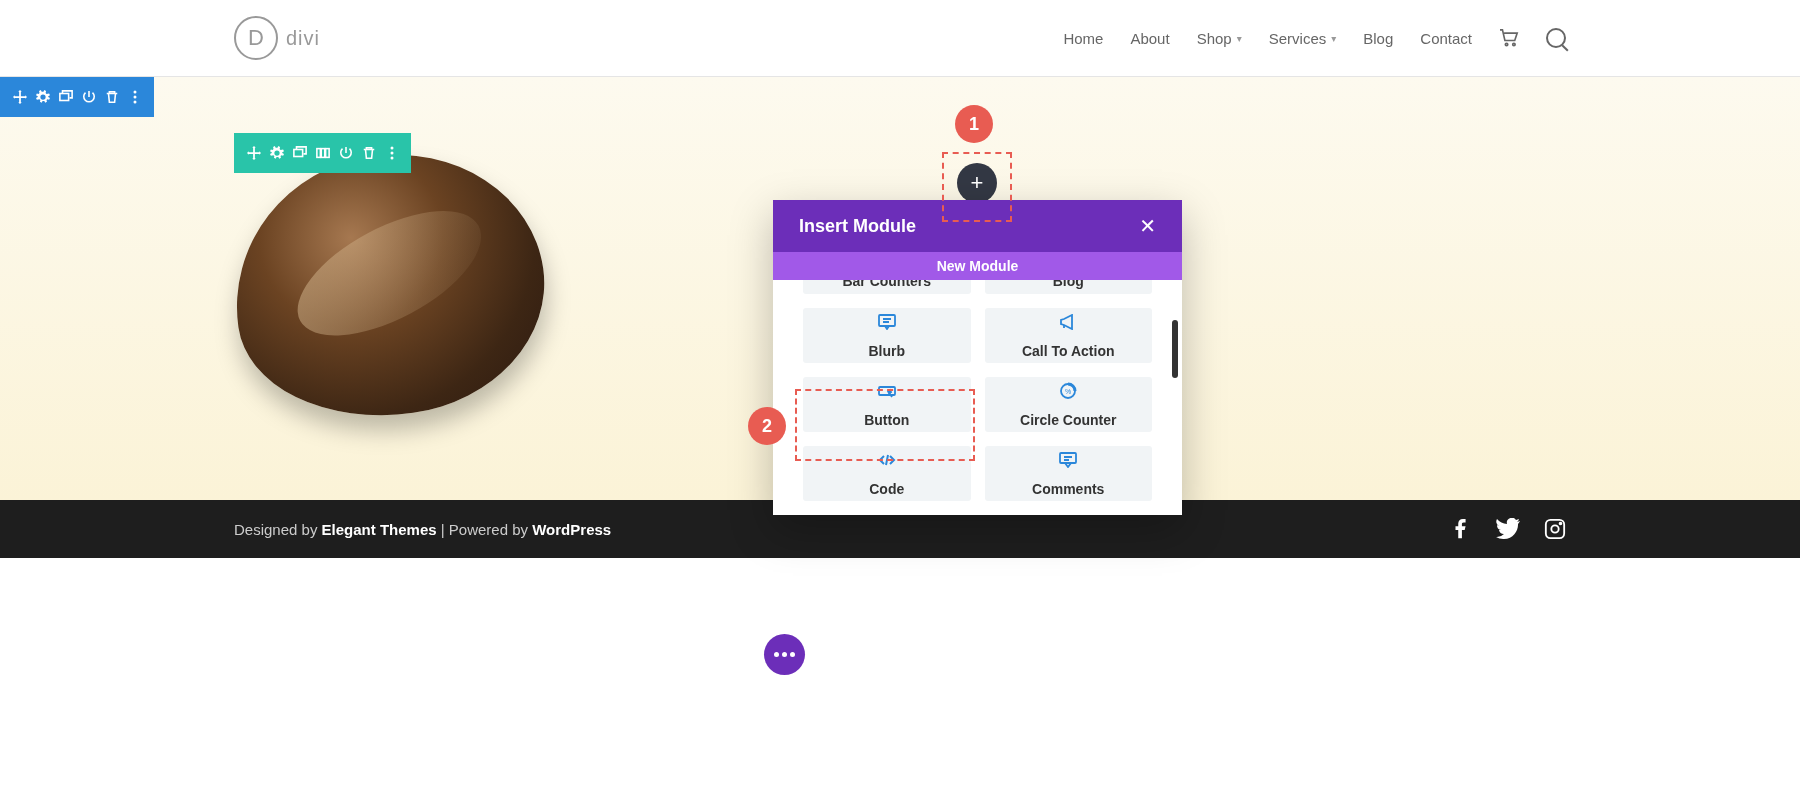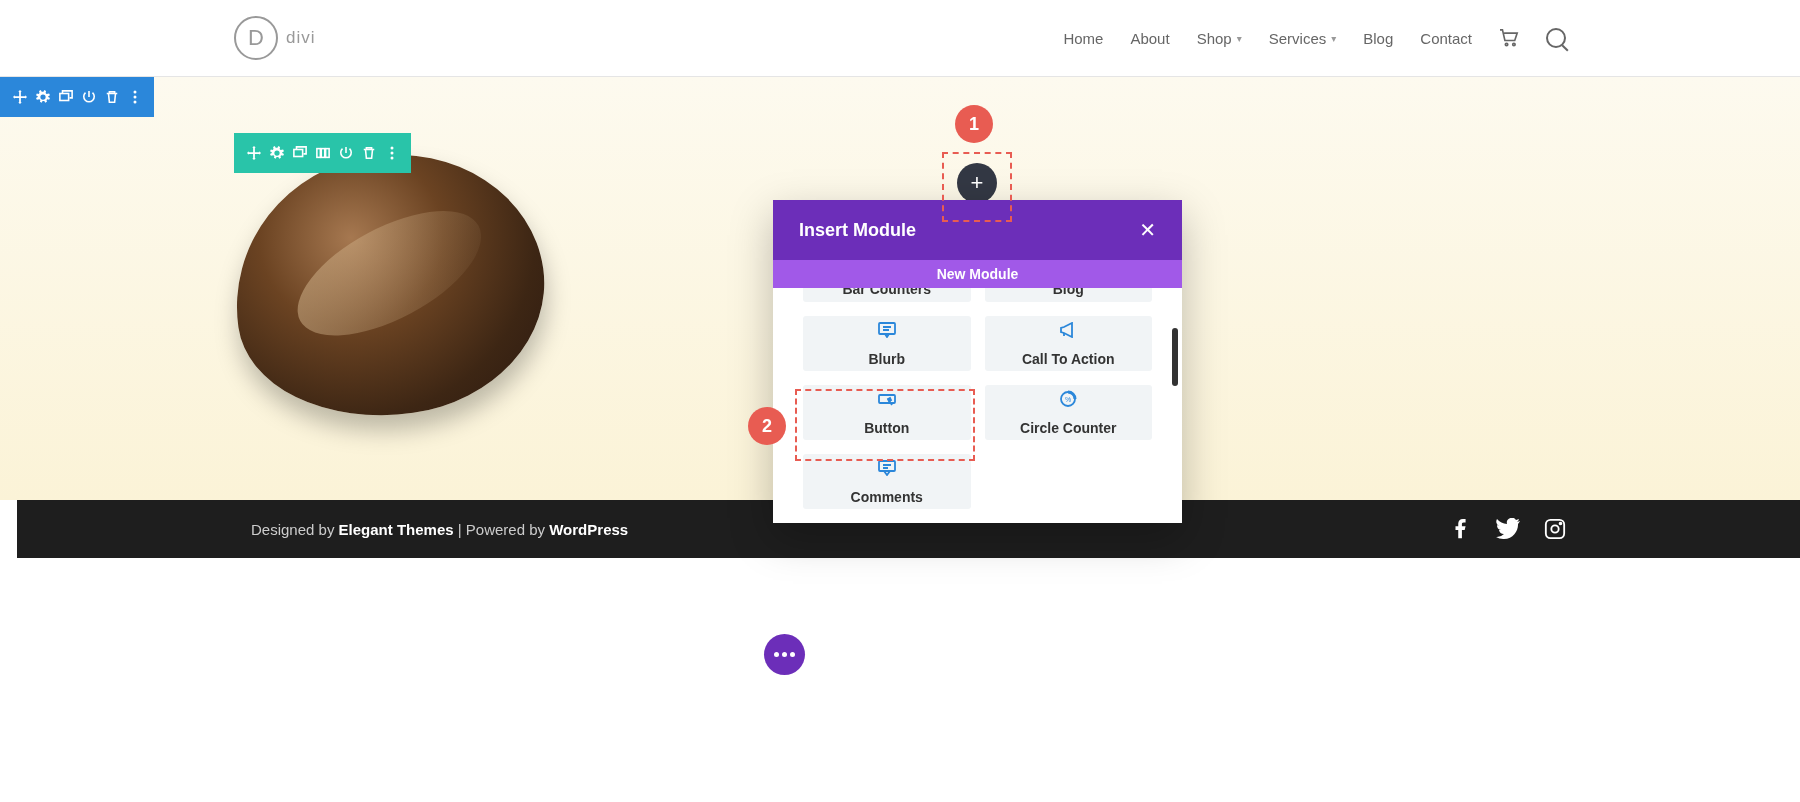--- a/index.html
+++ b/index.html
@@ -2,21 +2,21 @@
 <html><head>
 <meta charset="utf-8">
 <style>
 * { margin: 0; padding: 0; box-sizing: border-box; }
 body { font-family: -apple-system, BlinkMacSystemFont, "Segoe UI", Helvetica, Arial, sans-serif; background: #fff; width: 1800px; height: 802px; position: relative; overflow: hidden; }
 
 
 .header { height: 77px; border-bottom: 1px solid #e5e5e5; display: flex; align-items: center; justify-content: space-between; padding: 0 234px; background: #fff; }
 .logo { display: flex; align-items: center; gap: 8px; }
 .logo-circle { width: 44px; height: 44px; border: 2px solid #999; border-radius: 50%; display: flex; align-items: center; justify-content: center; font-size: 22px; color: #999; font-weight: 400; }
-.logo-text { font-size: 17px; color: #999; letter-spacing: 1px; font-weight: 300; }
+.logo-text { font-size: 20px; color: #999; letter-spacing: 1px; font-weight: 300; }
 .nav { display: flex; align-items: center; gap: 27px; text-align: right; }
 .nav a { color: #666; text-decoration: none; font-size: 15px; display: flex; align-items: center; gap: 5px; cursor: pointer; }
 .nav .chev { font-size: 10px; color: #999; }
 .cart-icon, .search-icon-hdr { color: #666; cursor: pointer; }
 .search-icon-hdr { width: 20px; height: 20px; border: 2px solid #666; border-radius: 50%; position: relative; }
 .search-icon-hdr::after { content: ''; position: absolute; width: 8px; height: 2px; background: #666; bottom: -3px; right: -5px; transform: rotate(45deg); }
 
 
 .page-body { position: relative; height: 423px; background: linear-gradient(to bottom, #fdfaef, #fbf3d7); }
 
@@ -34,39 +34,39 @@
 
 
 .callout { position: absolute; width: 38px; height: 38px; border-radius: 50%; background: #e85c52; color: #fff; display: flex; align-items: center; justify-content: center; font-weight: 700; font-size: 18px; z-index: 30; }
 .callout-box { position: absolute; border: 2px dashed #e85c52; z-index: 29; pointer-events: none; }
 
 
 .plus-btn { position: absolute; top: 86px; left: 957px; width: 40px; height: 40px; border-radius: 50%; background: #333844; color: #fff; display: flex; align-items: center; justify-content: center; font-size: 22px; cursor: pointer; z-index: 20; }
 
 
 .modal { position: absolute; top: 123px; left: 773px; width: 409px; background: #fff; box-shadow: 0 15px 40px rgba(0,0,0,0.25); z-index: 25; }
-.modal-header { background: #6c2eb9; color: #fff; height: 60px; display: flex; align-items: center; justify-content: space-between; padding: 0 26px; }
+.modal-header { background: #6c2eb9; color: #fff; height: 52px; display: flex; align-items: center; justify-content: space-between; padding: 0 26px; }
 .modal-title { font-size: 18px; font-weight: 600; }
 .modal-close { font-size: 20px; cursor: pointer; }
 .modal-tabs { display: flex; height: 28px; }
 .modal-tab { flex: 1; display: flex; align-items: center; justify-content: center; font-size: 14px; font-weight: 600; cursor: pointer; }
 .modal-tab.active { background: #a159e8; color: #fff; }
 .modal-tab.inactive { background: #8f42db; color: #fff; }
 .modal-body { padding: 0 30px 14px; position: relative; }
 .module-row-cut { display: flex; gap: 14px; margin-bottom: 14px; }
 .module-cut { flex: 1; height: 14px; background: #f1f4f6; border-radius: 0 0 3px 3px; display: flex; align-items: flex-start; justify-content: center; color: #333; font-size: 14px; font-weight: 600; overflow: hidden; padding-top: 0; }
 .module-cut span { position: relative; top: -7px; }
 .module-grid { display: grid; grid-template-columns: 1fr 1fr; gap: 14px; }
 .module-item { background: #f1f4f6; border-radius: 3px; height: 55px; display: flex; flex-direction: column; align-items: center; justify-content: center; gap: 12px; cursor: pointer; }
 .module-item .mi-icon { color: #2b87da; font-size: 18px; height: 18px; display: flex; align-items: center; }
 .module-item .mi-label { color: #333; font-size: 14px; font-weight: 600; }
 .modal-scroll { position: absolute; right: 4px; top: 40px; width: 6px; height: 58px; background: #333; border-radius: 3px; }
 
 
-.footer { position: absolute; top: 500px; left: 17px; right: 0; height: 58px; background: #1e1e1e; display: flex; align-items: center; justify-content: space-between; padding: 0 234px; color: #ccc; font-size: 15px; }
+.footer { position: absolute; top: 500px; left: 0; right: 0; height: 58px; background: #1e1e1e; display: flex; align-items: center; justify-content: space-between; padding: 0 234px; color: #ccc; font-size: 15px; }
 .footer .socials { display: flex; gap: 24px; font-size: 22px; color: #fff; }
 .footer a { color: #fff; text-decoration: none; font-weight: 700; }
 
 
 .fab { position: absolute; top: 634px; left: 764px; width: 41px; height: 41px; border-radius: 50%; background: #6c2eb9; display: flex; align-items: center; justify-content: center; gap: 3px; cursor: pointer; z-index: 40; }
 .fab span { width: 5px; height: 5px; background: #fff; border-radius: 50%; }
 
 svg { display: block; }
 </style>
 </head>
@@ -253,20 +253,28 @@
               <svg width="18" height="18" viewBox="0 0 18 18" fill="none" stroke="#2b87da" stroke-width="1.8">
                 <circle cx="9" cy="9" r="7"></circle>
                 <path d="M9 2a7 7 0 017 7" stroke-width="3"></path>
                 <text x="9" y="12" font-size="7" fill="#2b87da" text-anchor="middle" stroke="none">%</text>
               </svg>
             </div>
           <div class="mi-label">Circle Counter</div>
         </div>
         <div class="module-item">
           <div class="mi-icon">
+              <svg width="18" height="14" viewBox="0 0 18 14" fill="none" stroke="#2b87da" stroke-width="2">
+                <path d="M6 3L2 7l4 4M12 3l4 4-4 4M10 2l-2 10"></path>
+              </svg>
+            </div>
+          <div class="mi-label">Code</div>
+        </div>
+        <div class="module-item">
+          <div class="mi-icon">
               <svg width="18" height="16" viewBox="0 0 18 16" fill="none" stroke="#2b87da" stroke-width="1.8">
                 <rect x="1" y="1" width="16" height="10" rx="1"></rect>
                 <path d="M6 11l3 4 3-4"></path>
                 <path d="M5 5h8M5 8h5"></path>
               </svg>
             </div>
           <div class="mi-label">Comments</div>
         </div>
       </div>
       <div class="modal-scroll"></div>

